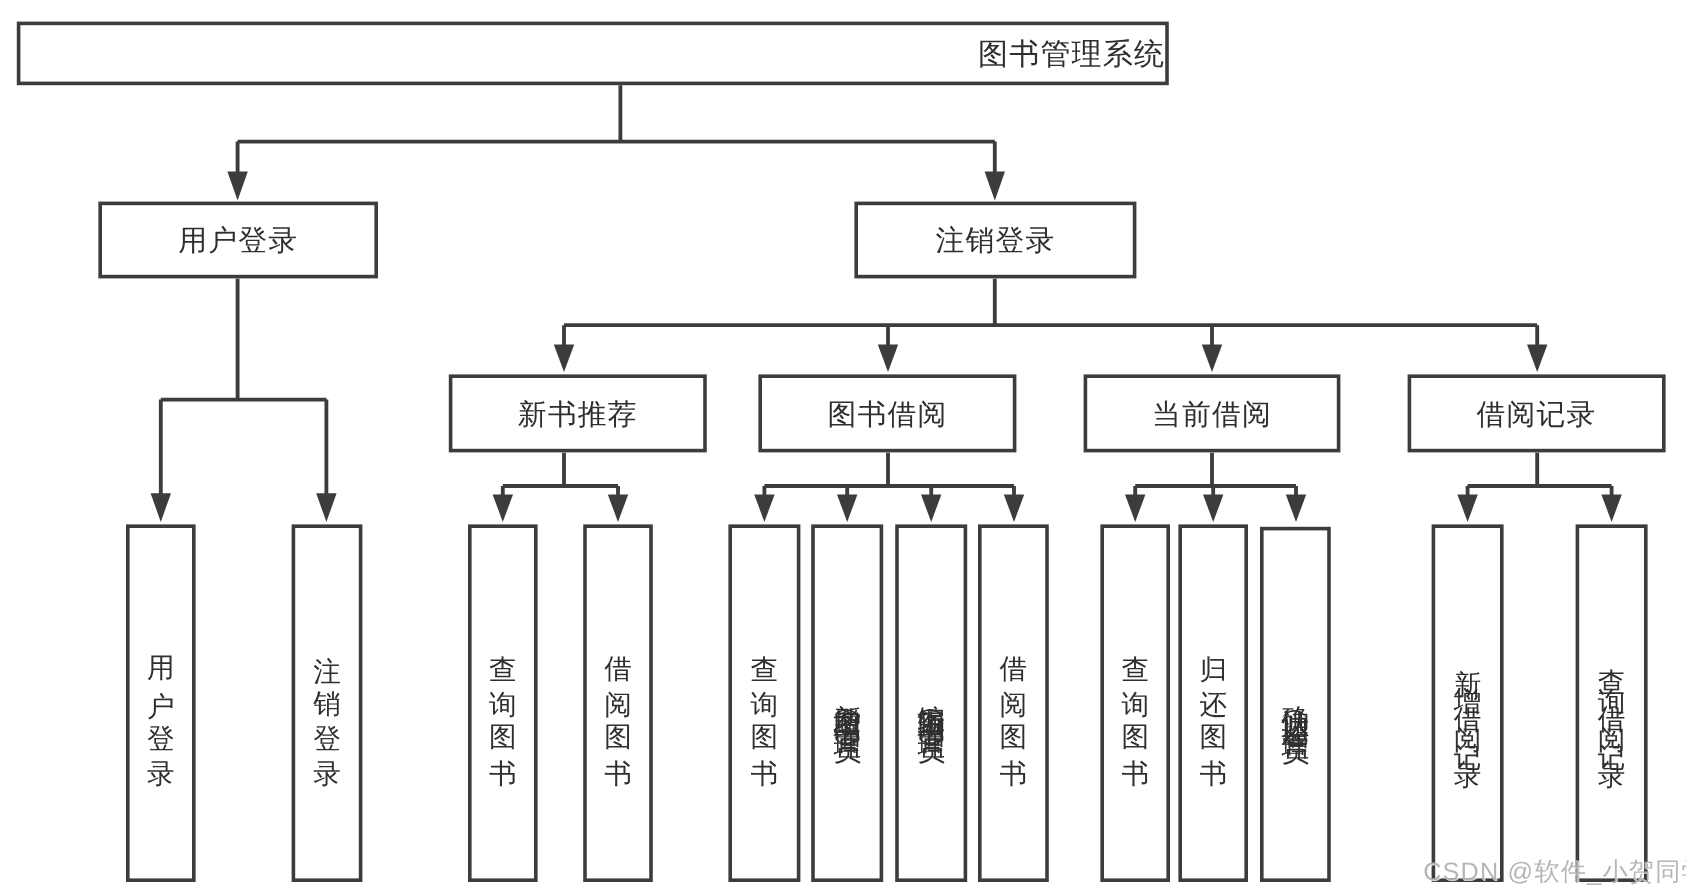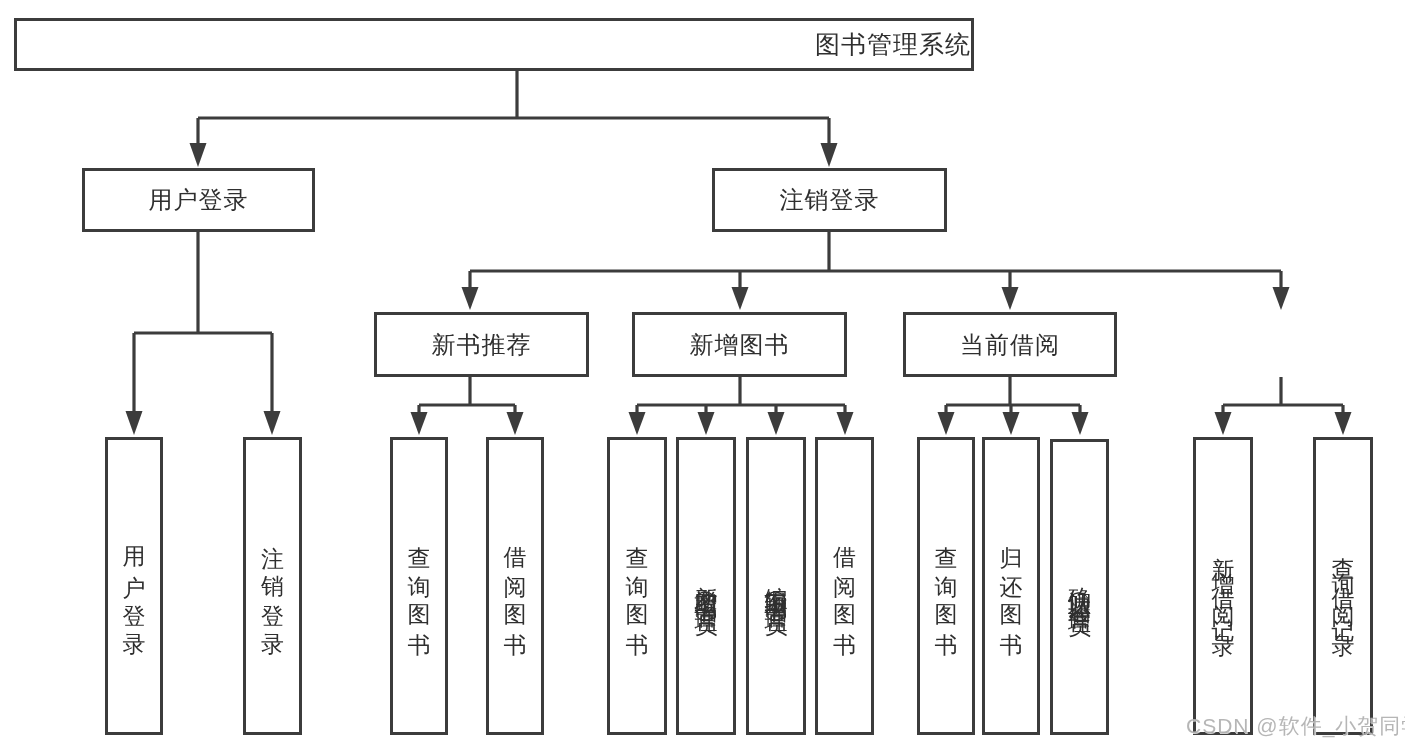--- a/index.html
+++ b/index.html
@@ -77,24 +77,27 @@
     <span>用户登录</span>
   </div>
   <div class="box hbox" style="left:712px; top:168px; width:235px; height:64px;">
     <span>注销登录</span>
   </div>
 
   <div class="box hbox" style="left:374px; top:312px; width:215px; height:65px;">
     <span>新书推荐</span>
   </div>
   <div class="box hbox" style="left:632px; top:312px; width:215px; height:65px;">
-    <span>新增图书</span>
+    <span>图书借阅</span>
   </div>
   <div class="box hbox" style="left:903px; top:312px; width:214px; height:65px;justify-content:center;">
     <span>当前借阅</span>
+  </div>
+  <div class="box hbox" style="left:1173px; top:312px; width:215px; height:65px;">
+    <span>借阅记录</span>
   </div>
 
   <div class="box vbox" style="left:105px; top:437px; width:58px; height:298px;">
     <span class="vtext" style="letter-spacing: 29px;">用户登录</span>
   </div>
   <div class="box vbox" style="left:243px; top:437px; width:59px; height:298px;">
     <span class="vtext" style="letter-spacing: 29px;">注销登录</span>
   </div>
 
   <div class="box vbox" style="left:390px; top:437px; width:58px; height:298px;">

